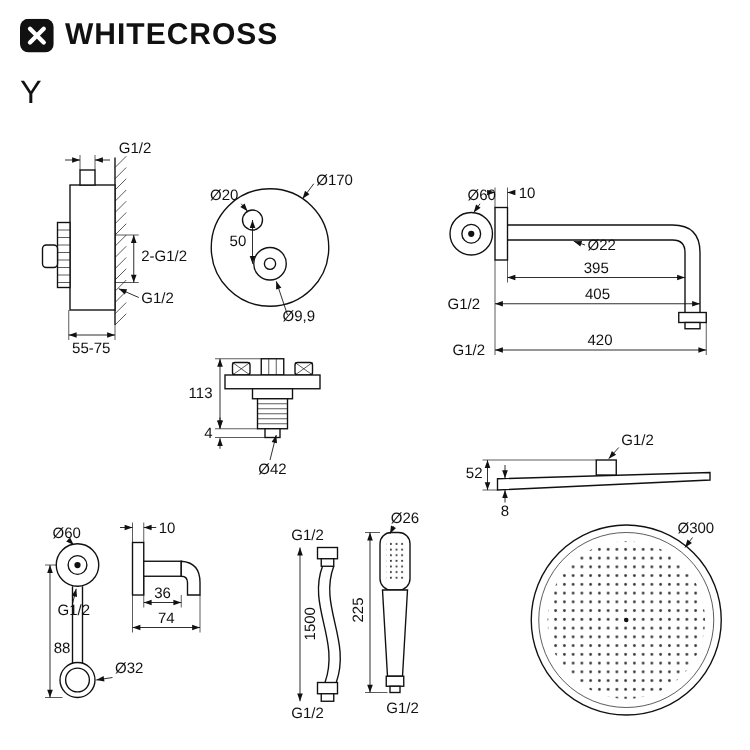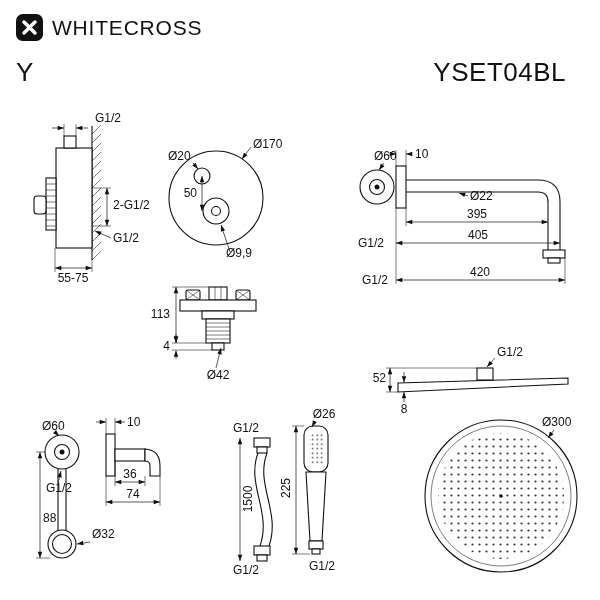--- a/index.html
+++ b/index.html
@@ -1,21 +1,21 @@
 <!DOCTYPE html>
 <html><head>
 <meta charset="utf-8">
 <style>
   * { margin:0; padding:0; box-sizing:border-box; }
   html,body { width:600px; height:600px; background:#fff; color:#111;
               font-family:"Liberation Sans", sans-serif; overflow:hidden; }
   .header { height:100px; padding:14px 16px 0; }
   .brand-row { display:flex; align-items:center; gap:9px; }
   .logo { width:27px; height:27px; display:block; }
-  .brand { font-size:21px; font-weight:400; letter-spacing:0.8px; }
+  .brand { font-size:24px; font-weight:700; letter-spacing:0.8px; }
   .title-row { margin-top:16px; display:flex; justify-content:space-between;
                align-items:baseline; padding-right:18px; }
   .series { font-size:26px; font-weight:500; }
   .model { font-size:26px; font-weight:500; letter-spacing:0.5px; }
   .drawing { display:block; }
   .drawing text { font-size:12px; fill:#111; }
   .mid { text-anchor:middle; }
   .end { text-anchor:end; }
   .ol  { fill:none; stroke:#111; stroke-width:1.1; }
   .olf { fill:#fff;  stroke:#111; stroke-width:1.1; }
@@ -28,21 +28,20 @@
 <div class="header">
   <div class="brand-row">
     <svg class="logo" viewBox="0 0 28 28">
       <rect x="0" y="0" width="28" height="28" rx="7" fill="#111"></rect>
       <path d="M8.3 8.3 L19.7 19.7 M19.7 8.3 L8.3 19.7" stroke="#fff" stroke-width="3.6" stroke-linecap="round"></path>
     </svg>
     <span class="brand">WHITECROSS</span>
   </div>
   <div class="title-row">
     <span class="series">Y</span>
-    <span class="model">YSET04BL</span>
   </div>
 </div>
 
 <svg class="drawing" width="600" height="500" viewBox="0 0 600 500">
   <defs>
     <marker id="arr" viewBox="0 0 10 10" refX="9.5" refY="5" markerWidth="10" markerHeight="10" orient="auto-start-reverse" markerUnits="strokeWidth">
       <path d="M0.5,1.8 L9.5,5 L0.5,8.2 Z" fill="#111"></path>
     </marker>
     <pattern id="dotS" width="4.5" height="4.5" patternUnits="userSpaceOnUse">
       <circle cx="2.2" cy="2.2" r="0.8" fill="#333"></circle>

